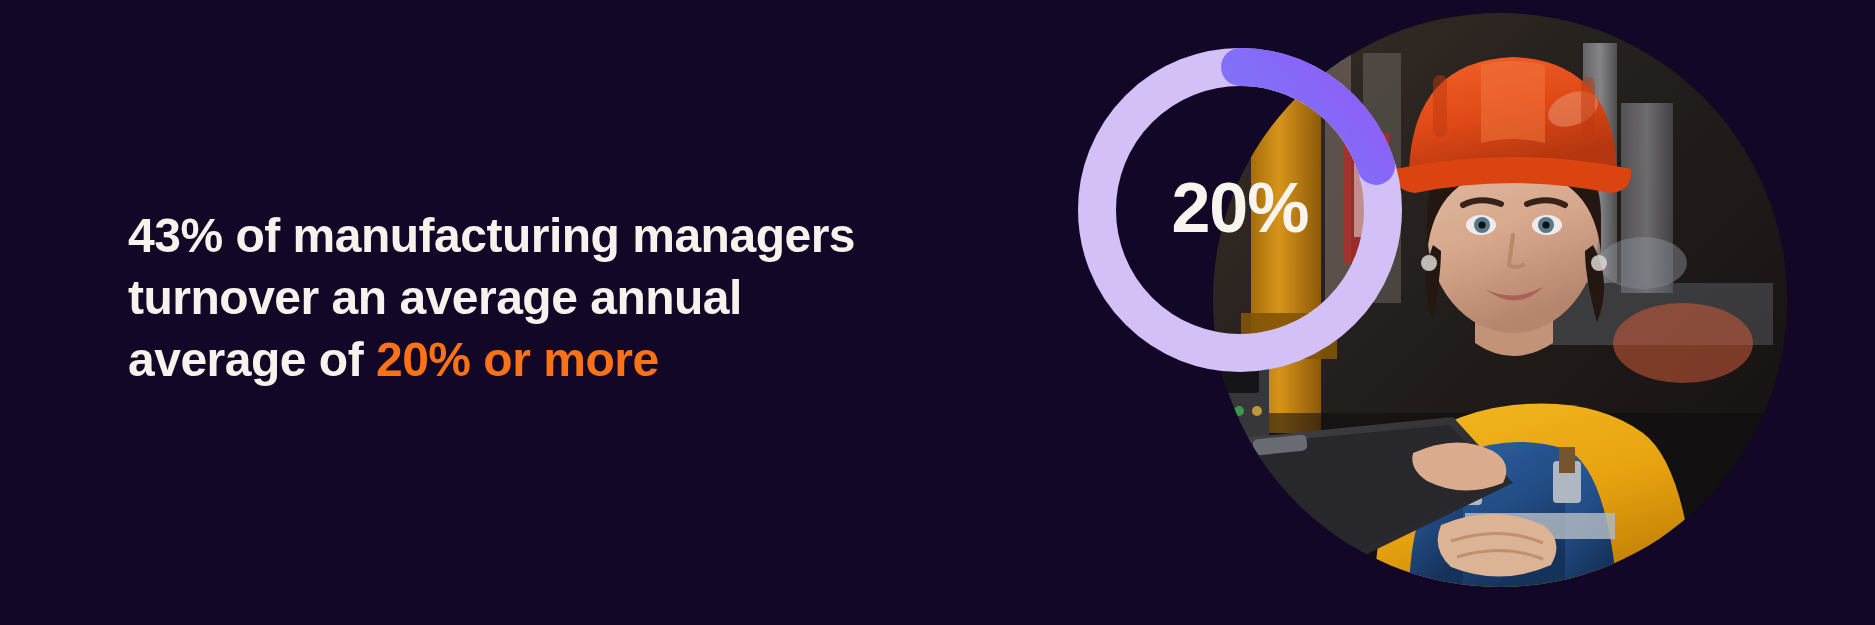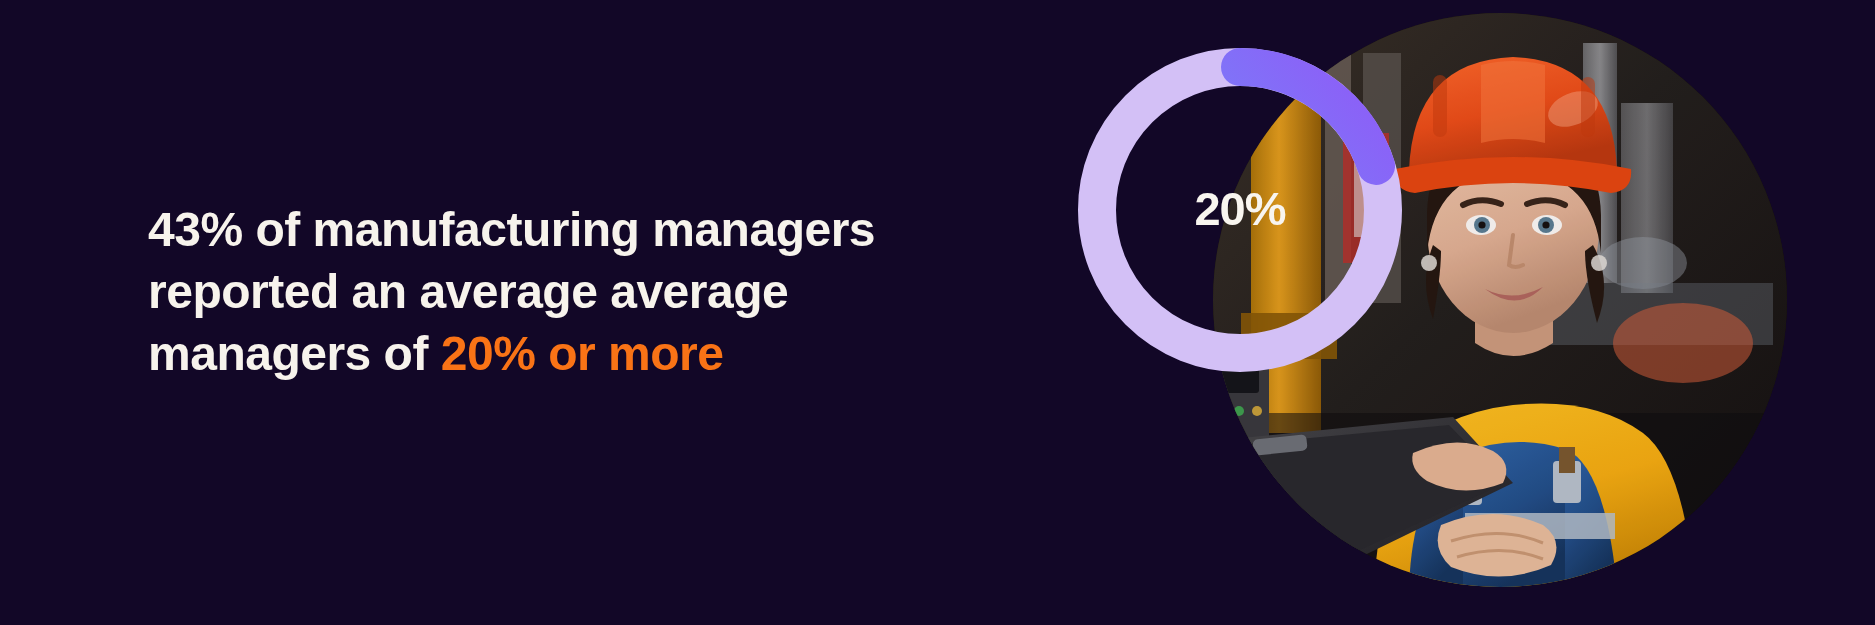--- a/index.html
+++ b/index.html
@@ -14,24 +14,23 @@
     position:relative;
     width:1875px; height:625px;
     background:#120727;
     overflow:hidden;
   }
 
   
   #headline {
     position:absolute;
     left:128px;
-    top:199px;
+    top:205px;
     width:900px;
     z-index:6;
-    margin-left:20px;
   }
   #headline .line {
     font-size:48px;
     line-height:62px;
     font-weight:bold;
     color:#F7F3EC;
     letter-spacing:-0.5px;
     white-space:nowrap;
   }
   #headline .accent { color:#8E5CF7; }
@@ -64,21 +63,21 @@
     left:1078px;
     top:48px;
     width:324px; height:324px;
     display:flex;
     align-items:center;
     justify-content:center;
     z-index:5;
     pointer-events:none;
   }
   #donut-label span {
-    font-size:47px;
+    font-size:70px;
     font-weight:bold;
     color:#F8F5EF;
     letter-spacing:-1px;
     line-height:1;
     transform:translateY(-2px);
   }
 </style>
 </head>
 <body>
 
@@ -210,17 +209,17 @@
       <circle cx="162" cy="162" r="143" fill="none" stroke="url(#arcGrad)" stroke-width="38" stroke-linecap="round" stroke-dasharray="179.7 718.8" transform="rotate(-90 162 162)"></circle>
     </svg>
   </div>
 
   <div id="donut-label">
     <span>20%</span>
   </div>
 
   <div id="headline" style="color: rgb(247, 243, 236);">
     <div class="line">43% of manufacturing managers</div>
-    <div class="line">reported an average average</div>
-    <div class="line"><span>managers of </span><span class="accent" style="color: #f97316;">20% or more</span></div>
+    <div class="line">turnover an average annual</div>
+    <div class="line"><span>average of </span><span class="accent" style="color: #f97316;">20% or more</span></div>
   </div>
 
 </div>
 
 </body></html>

